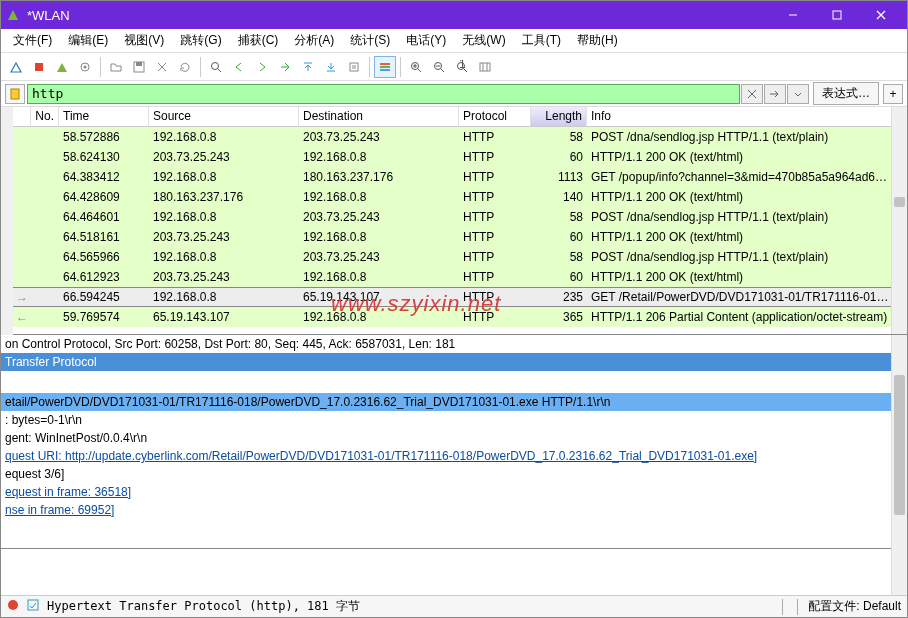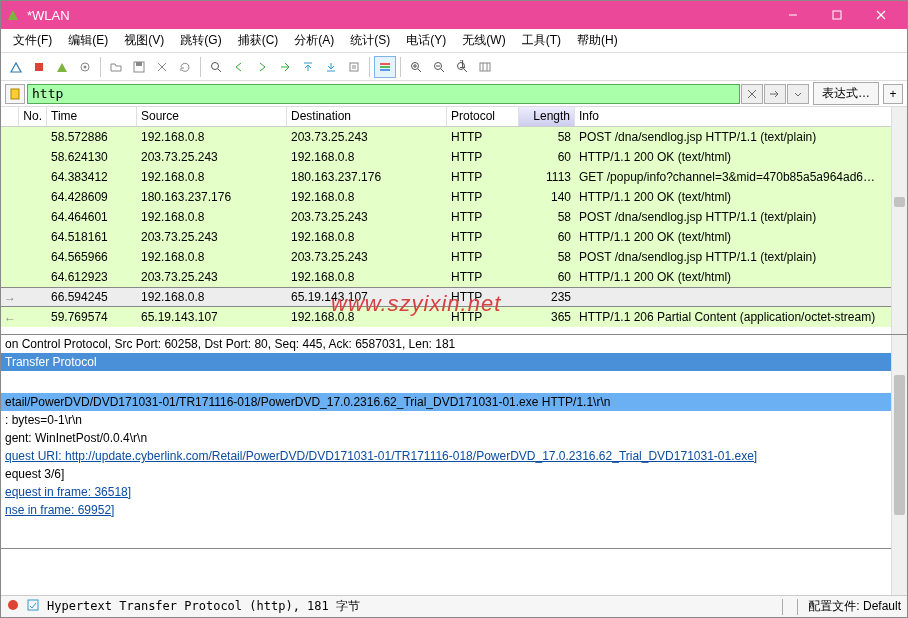--- a/index.html
+++ b/index.html
@@ -1,32 +1,32 @@
 <!DOCTYPE html>
 <html><head>
 <meta charset="utf-8">
 <style>
 * { margin: 0; padding: 0; box-sizing: border-box; font-family: "Microsoft YaHei", "Segoe UI", sans-serif; font-size: 12px; }
 body { background: #f0f0f0; width: 908px; height: 618px; overflow: hidden; position: relative; border: 1px solid #888; }
-.titlebar { background: #ec4899; height: 28px; display: flex; align-items: center; padding: 0 4px; color: #fff; }
+.titlebar { background: #6d28d9; height: 28px; display: flex; align-items: center; padding: 0 4px; color: #fff; }
 .titlebar .icon { width: 16px; height: 16px; margin-right: 6px; display:flex; align-items:center; justify-content:center;}
 .titlebar .title { flex: 1; font-size: 13px; }
 .titlebar .winbtn { width: 44px; height: 28px; display: flex; align-items: center; justify-content: center; color: #fff; }
 .menubar { background: #fff; height: 24px; display: flex; align-items: center; padding: 0 4px; border-bottom: 1px solid #ddd; }
 .menubar .menuitem { padding: 3px 8px; cursor: default; }
 .toolbar { background: #fff; height: 28px; display: flex; align-items: center; padding: 2px 4px; border-bottom: 1px solid #ddd; gap: 1px; }
 .toolbar .tbtn { width: 22px; height: 22px; display: flex; align-items: center; justify-content: center; border: 1px solid transparent; }
 .toolbar .sep { width: 1px; height: 20px; background: #ccc; margin: 0 3px; }
 .filterbar { background: #fff; display: flex; align-items: center; padding: 2px 4px; border-bottom: 1px solid #ddd; height: 26px; }
 .filterbar .bookmark { width: 20px; height: 20px; display:flex; align-items:center; justify-content:center; border:1px solid #aaa; background:#f6f6f6; margin-right:2px;}
 .filterbar input { flex: 1; background: #aaffaa; border: 1px solid #5a5; padding: 2px 4px; font-family: monospace; font-size: 13px; height: 20px; }
 .filterbar .clearbtn, .filterbar .applybtn, .filterbar .dropbtn { width: 22px; height: 20px; display:flex; align-items:center; justify-content:center; border:1px solid #aaa; background:#eee; margin-left:1px; }
 .filterbar .exprbtn { padding: 2px 8px; border: 1px solid #aaa; margin-left: 4px; background:#f6f6f6; }
 .filterbar .plusbtn { width: 20px; height: 20px; display:flex; align-items:center; justify-content:center; border:1px solid #aaa; background:#f6f6f6; margin-left:4px;}
-.packet-list { background: #fff; height: 228px; overflow: hidden; position: relative; border-bottom: 1px solid #888; }
+.packet-list { background: #fff; height: 228px; overflow: hidden; position: relative; border-bottom: 1px solid #888; margin-left: 12px; }
 .plist-header { display: flex; background: #fff; border-bottom: 1px solid #ccc; height: 20px; font-family: monospace; }
 .plist-header .col { padding: 2px 4px; border-right: 1px solid #e0e0e0; overflow: hidden; white-space: nowrap; }
 .plist-header .col.sorted { background: linear-gradient(#eef, #cce); }
 .plist-body { overflow-y: auto; height: 208px; }
 .plist-row { display: flex; height: 20px; align-items: center; font-family: "Microsoft YaHei", sans-serif; font-size: 13px; }
 .plist-row.http { background: #e4ffc7; }
 .plist-row.selected { background: #ededed; border-top:1px solid #888; border-bottom:1px solid #888; }
 .plist-row .cell { padding: 1px 4px; overflow: hidden; white-space: nowrap; text-overflow: ellipsis; }
 .plist-row .arrow { width: 18px; text-align:center; color:#888;}
 .c-no { width: 28px; text-align:right;} .c-time { width: 90px;} .c-src { width: 150px;} .c-dst { width: 160px;} .c-proto { width: 72px;} .c-len { width: 56px; text-align:right;} .c-info { flex:1;}
@@ -331,20 +331,21 @@
         <div class="cell c-info">HTTP/1.1 200 OK  (text/html)</div>
       </div>
       <div class="plist-row selected">
         <div class="arrow">→</div>
         <div class="cell c-no"></div>
         <div class="cell c-time">66.594245</div>
         <div class="cell c-src">192.168.0.8</div>
         <div class="cell c-dst">65.19.143.107</div>
         <div class="cell c-proto">HTTP</div>
         <div class="cell c-len">235</div>
+        <div class="cell c-info">GET /Retail/PowerDVD/DVD171031-01/TR171116-01…</div>
       </div>
       <div class="plist-row http">
         <div class="arrow">←</div>
         <div class="cell c-no"></div>
         <div class="cell c-time">59.769574</div>
         <div class="cell c-src">65.19.143.107</div>
         <div class="cell c-dst">192.168.0.8</div>
         <div class="cell c-proto">HTTP</div>
         <div class="cell c-len">365</div>
         <div class="cell c-info">HTTP/1.1 206 Partial Content  (application/octet-stream)</div>

